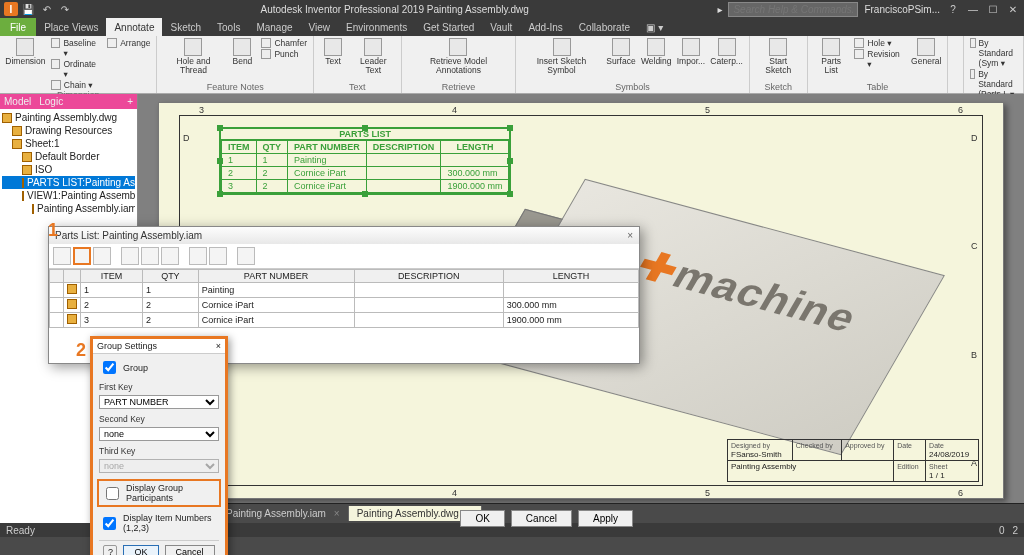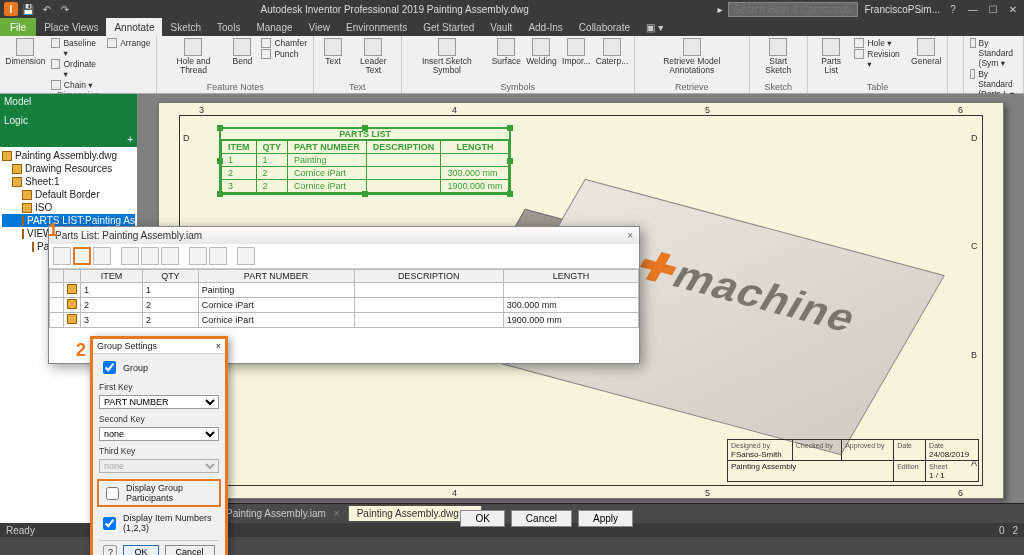--- a/index.html
+++ b/index.html
@@ -44,21 +44,21 @@
   .rbtn .ic{width:18px;height:18px;border:1px solid #999;background:#e8e8e8;}
   .rbtn span{font-size:8.5px;line-height:1;text-align:center;}
   .rlist{display:flex;flex-direction:column;gap:1px;}
   .rlist div{display:flex;align-items:flex-start;gap:3px;font-size:8.5px;cursor:pointer;}
   .rlist .sic{width:10px;height:10px;border:1px solid #999;background:#eee;}
 
   
   .main{display:flex;height:calc(555px - 18px - 18px - 58px - 18px - 14px);}
   
   .browser{width:138px;background:#fff;border-right:1px solid #888;display:flex;flex-direction:column;}
-  .browser-hdr{background:#15803d;color:#eee;font-size:10px;padding:2px 4px;display:flex;gap:8px;flex-direction:column;}
+  .browser-hdr{background:#ec4899;color:#eee;font-size:10px;padding:2px 4px;display:flex;gap:8px;}
   .browser-hdr .mtab{cursor:pointer;}
   .browser-hdr .plus{margin-left:auto;}
   .tree{padding:2px 2px;font-size:10px;color:#222;}
   .tree .node{display:flex;align-items:center;gap:3px;padding:1px 0;white-space:nowrap;overflow:hidden;}
   .tree .ind1{padding-left:10px;}
   .tree .ind2{padding-left:20px;}
   .tree .ind3{padding-left:30px;}
   .tree .tic{width:10px;height:10px;background:#e8b040;border:1px solid #a06000;}
   .tree .sel{background:var(--selected-blue);color:#fff;}
 
@@ -252,20 +252,31 @@
 Text</span>
         </div>
     </div>
     <div class="glabel">Text</div>
   </div>
 
   <div class="ribbon-group">
     <div class="items">
       <div class="rbtn">
           <div class="ic"></div>
+          <span>Retrieve Model
+Annotations</span>
+        </div>
+    </div>
+    <div class="glabel">Retrieve</div>
+  </div>
+
+  <div class="ribbon-group">
+    <div class="items">
+      <div class="rbtn">
+          <div class="ic"></div>
           <span>Insert
 Sketch Symbol</span>
         </div>
       <div class="rbtn">
           <div class="ic"></div>
           <span>Surface</span>
         </div>
       <div class="rbtn">
           <div class="ic"></div>
           <span>Welding</span>
@@ -273,31 +284,20 @@
       <div class="rbtn">
           <div class="ic"></div>
           <span>Impor...</span>
         </div>
       <div class="rbtn">
           <div class="ic"></div>
           <span>Caterp...</span>
         </div>
     </div>
     <div class="glabel">Symbols</div>
-  </div>
-
-  <div class="ribbon-group">
-    <div class="items">
-      <div class="rbtn">
-          <div class="ic"></div>
-          <span>Retrieve Model
-Annotations</span>
-        </div>
-    </div>
-    <div class="glabel">Retrieve</div>
   </div>
 
   <div class="ribbon-group">
     <div class="items">
       <div class="rbtn">
           <div class="ic"></div>
           <span>Start
 Sketch</span>
         </div>
     </div>

